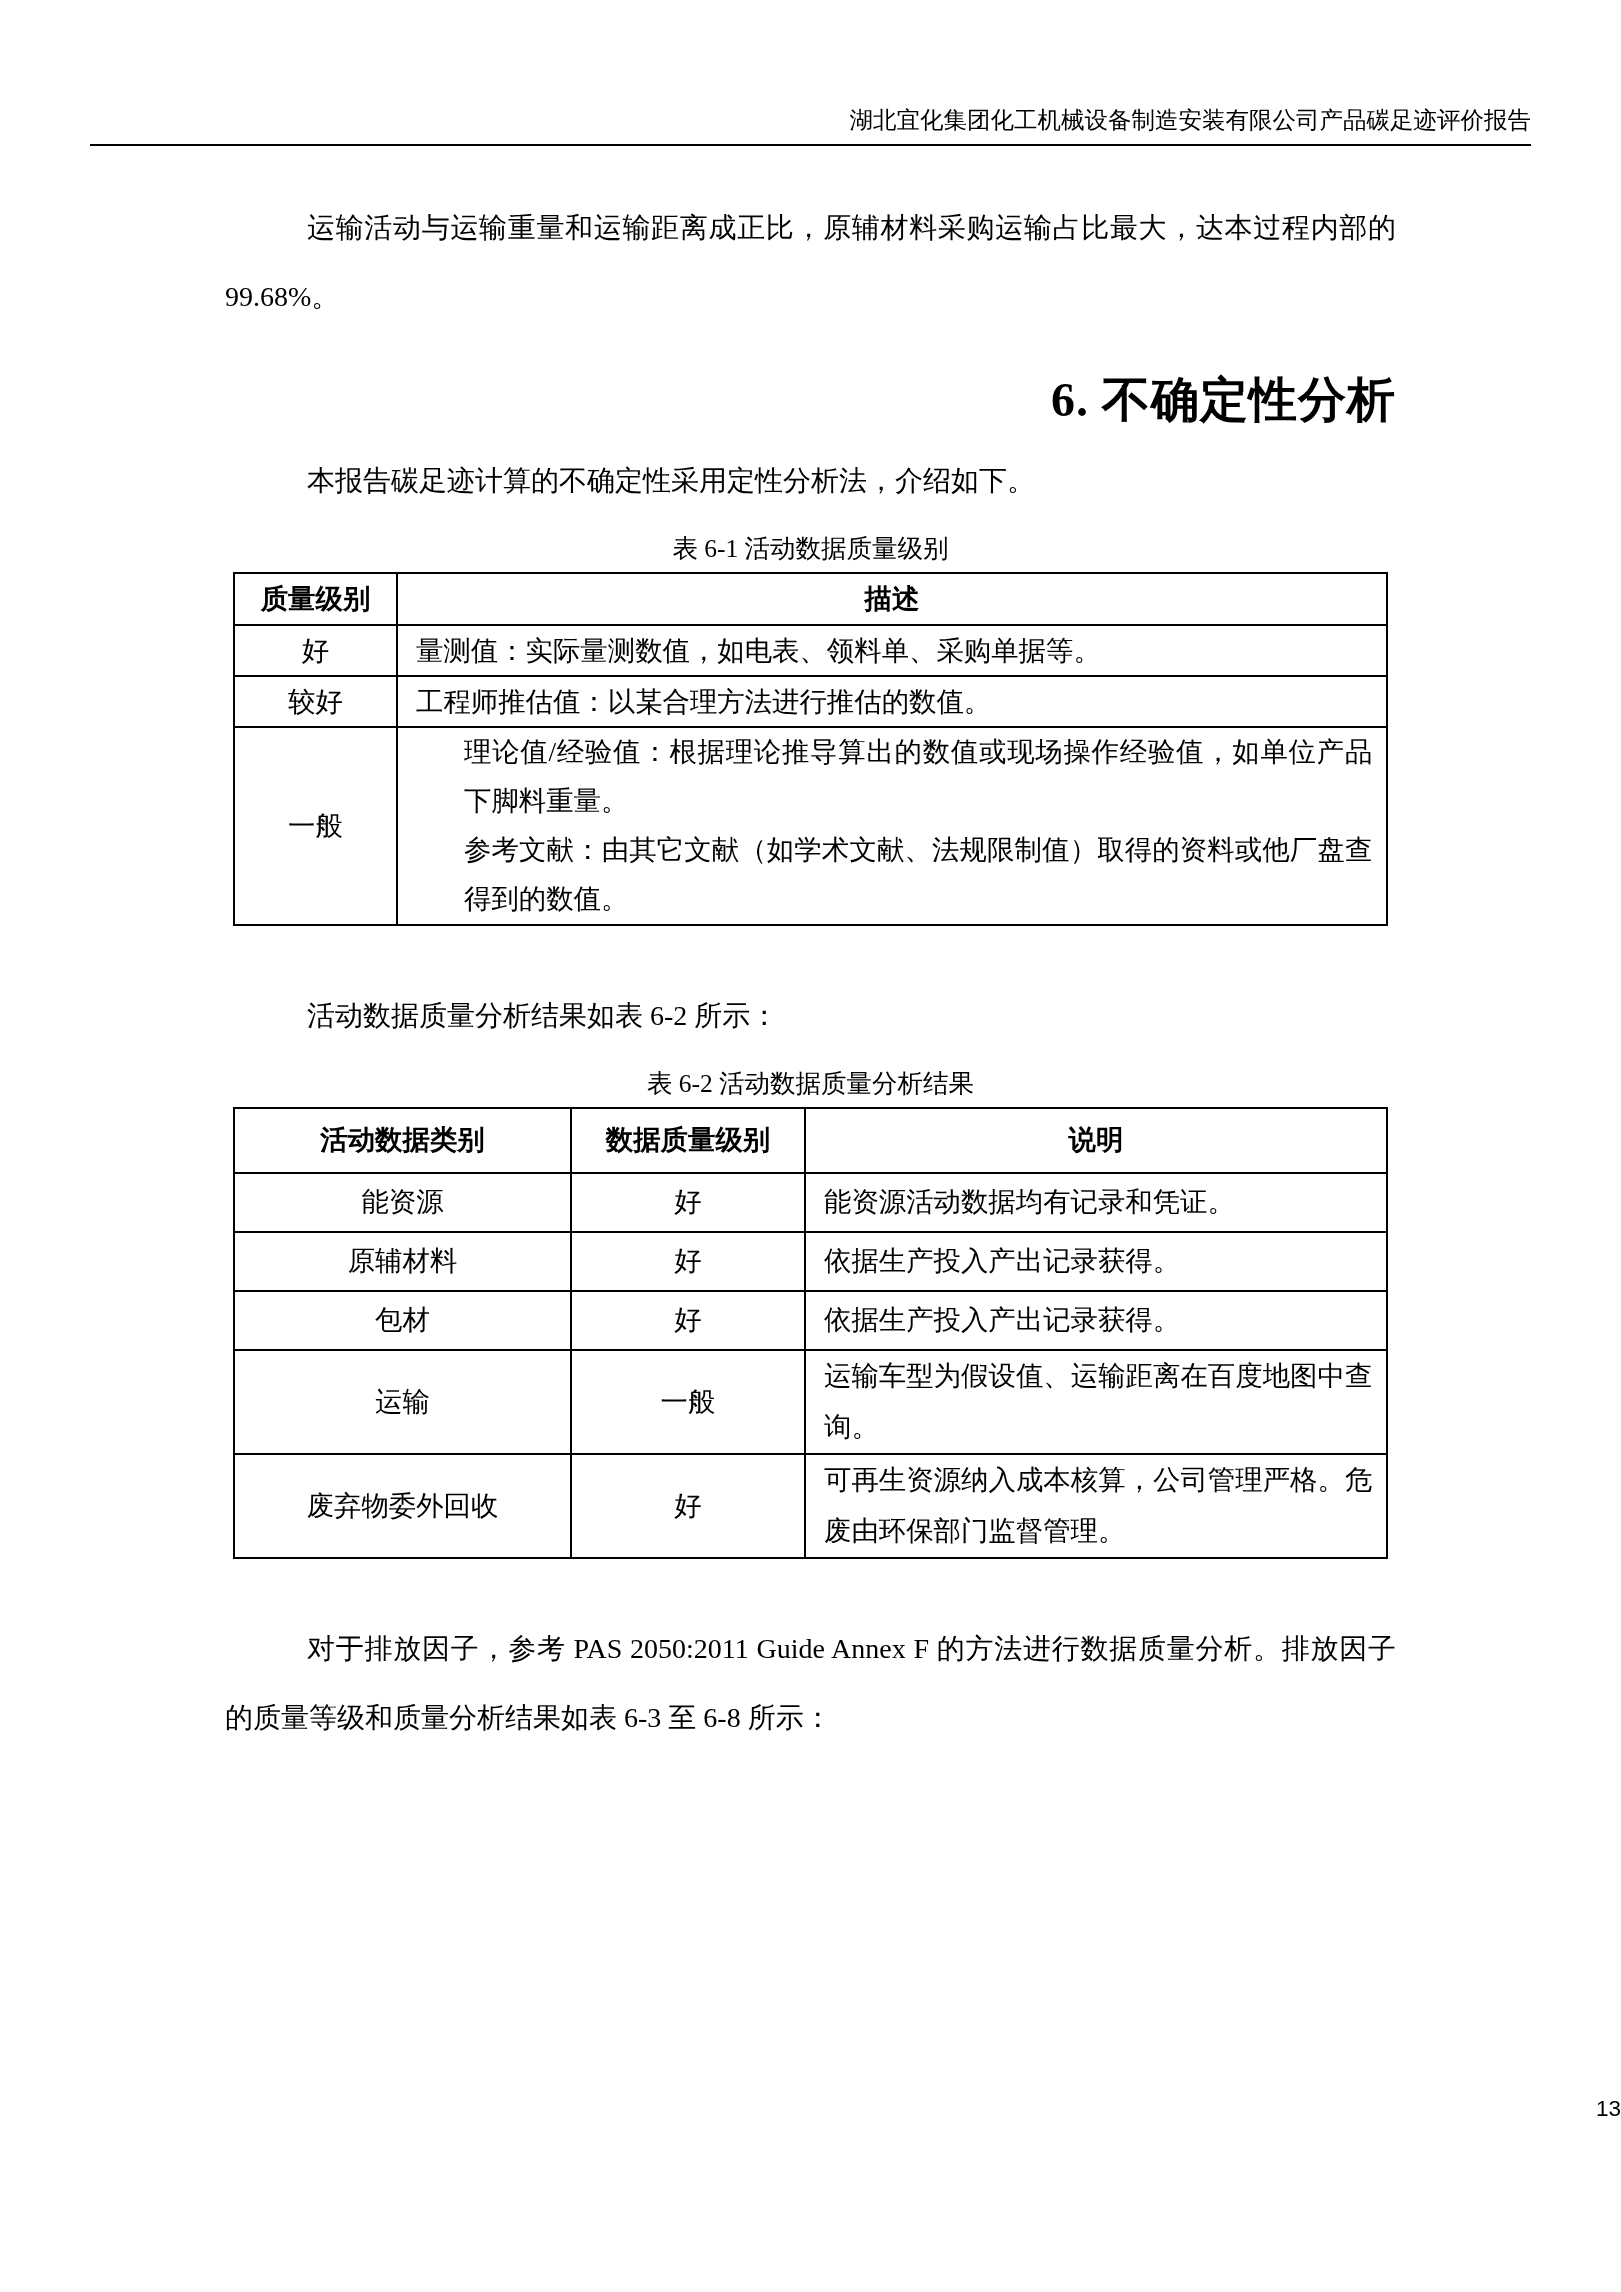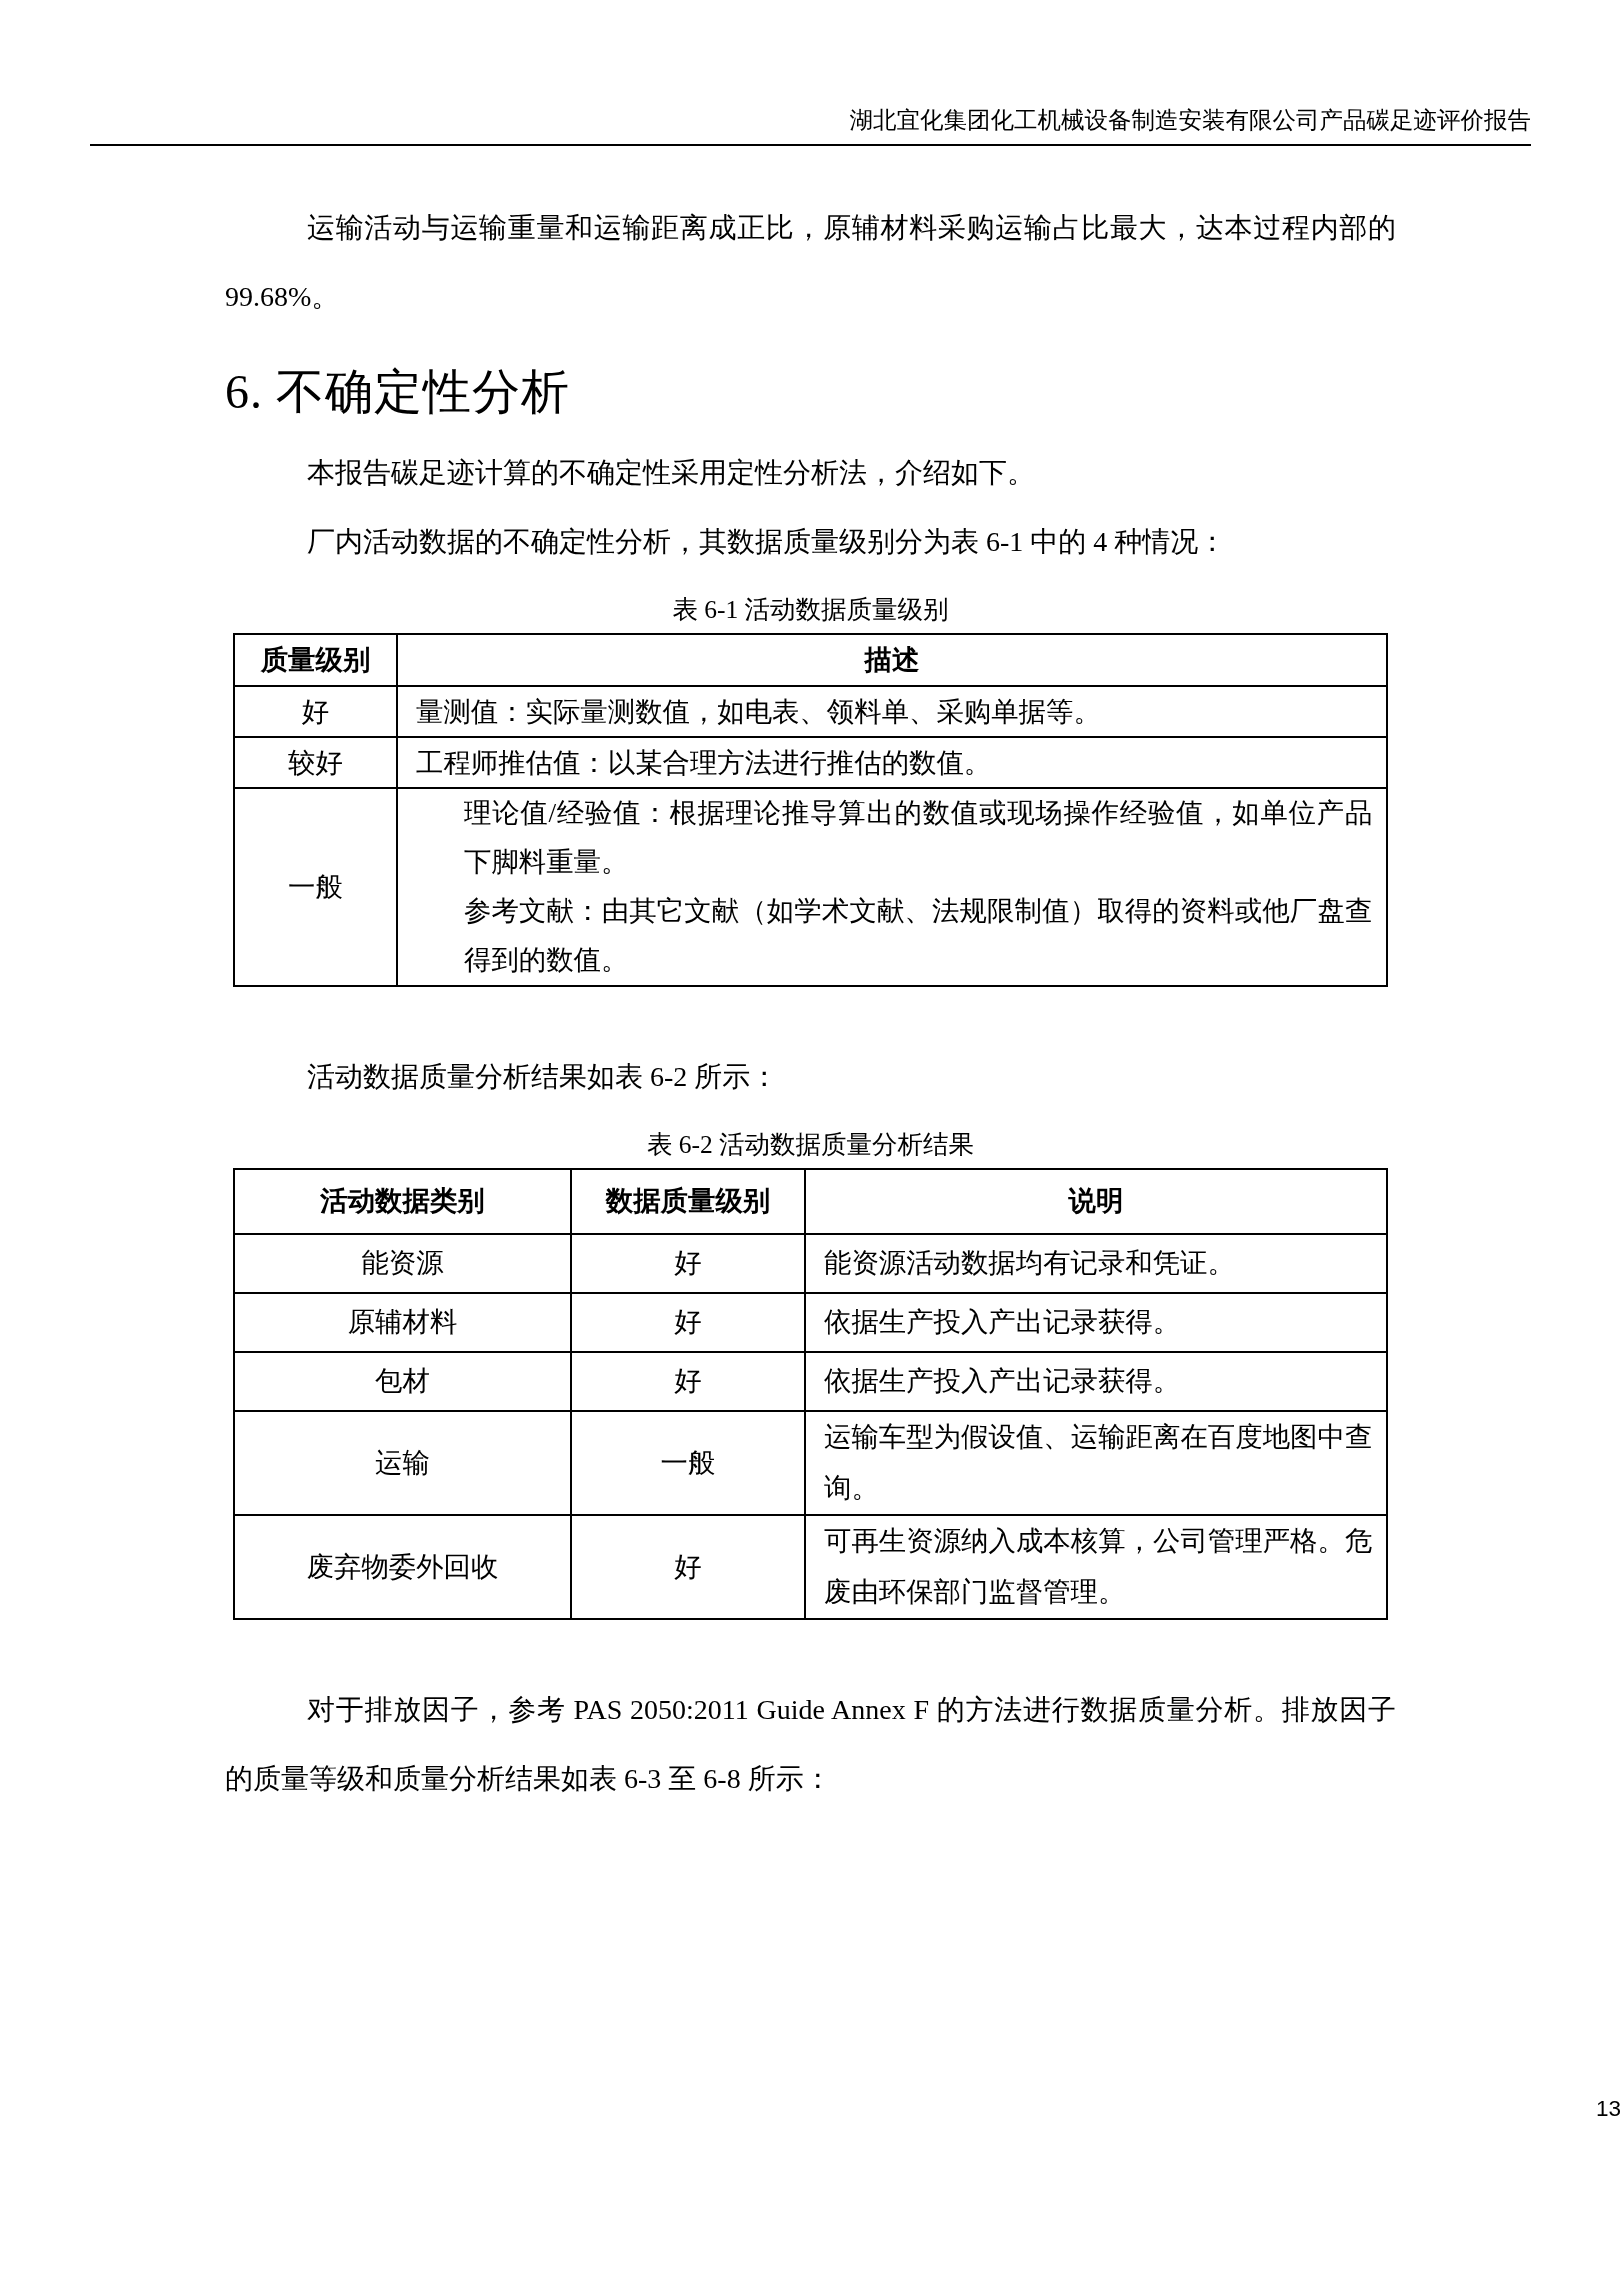--- a/index.html
+++ b/index.html
@@ -24,25 +24,26 @@
   }
   .content { margin: 0 225px; }
   .body-para {
     font-size: 28px;
     line-height: 69px;
     text-indent: 82px;
     text-align: justify;
   }
   .intro { margin-top: 47px; }
   h1.section-heading {
-    margin-top: 29px;
+    margin-top: 37px;
     font-size: 48px;
     line-height: 63px;
-    font-weight: normal;
+    font-weight: bold;
     letter-spacing: 1px;
+    text-align: right;
   }
   .para1 { margin-top: 15.7px; }
   .para3 { margin-top: 55px; }
   .para4 { margin-top: 55px; }
   .table-caption {
     margin-top: 13.7px;
     text-align: center;
     font-size: 25.5px;
     line-height: 39px;
     text-indent: 0;
@@ -95,21 +96,20 @@
     <span>湖北宜化集团化工机械设备制造安装有限公司产品碳足迹评价报告</span>
   </div>
 
   <div class="content">
 
     <p class="body-para intro">运输活动与运输重量和运输距离成正比，原辅材料采购运输占比最大，达本过程内部的 99.68%。</p>
 
     <h1 class="section-heading">6. 不确定性分析</h1>
 
     <p class="body-para para1">本报告碳足迹计算的不确定性采用定性分析法，介绍如下。</p>
-    <p class="body-para">厂内活动数据的不确定性分析，其数据质量级别分为表 6-1 中的 4 种情况：</p>
 
     <p class="table-caption">表 6-1 活动数据质量级别</p>
 
     <table class="doc-table">
       <tbody>
         <tr class="t1-row-h">
           <th class="t1-col-level">质量级别</th>
           <th>描述</th>
         </tr>
         <tr class="t1-row">

